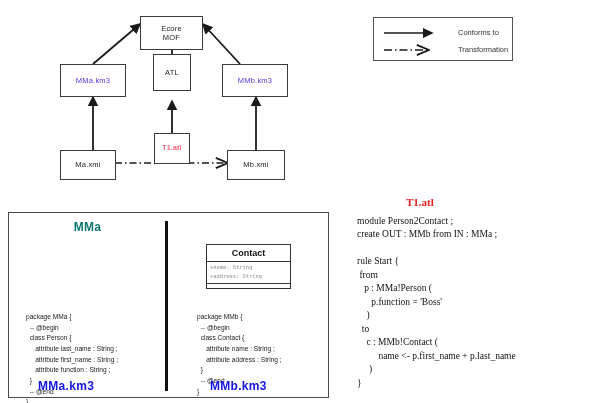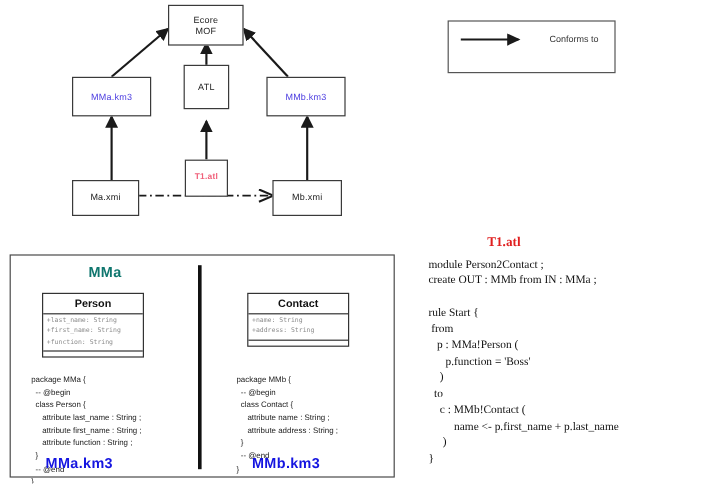--- a/index.html
+++ b/index.html
@@ -149,21 +149,21 @@
     <line x1="93" y1="150" x2="93" y2="97" stroke="#1a1a1a" stroke-width="1.8" marker-end="url(#solidHead)"></line>
     
     <line x1="172" y1="133" x2="172" y2="101" stroke="#1a1a1a" stroke-width="1.8" marker-end="url(#solidHead)"></line>
     
     <line x1="256" y1="150" x2="256" y2="97" stroke="#1a1a1a" stroke-width="1.8" marker-end="url(#solidHead)"></line>
 
      Mb.xmi  (dash-dot transformation) --&gt;
     <line x1="115" y1="163" x2="227" y2="163" stroke="#1a1a1a" stroke-width="1.6" stroke-dasharray="7 3 1.5 3" marker-end="url(#openHead)"></line>
   </svg>
 
-  <div class="abs node-box" style="left:140px; top:4px; width:63px; height:34px;">
+  <div class="abs node-box" style="left:140px; top:16px; width:63px; height:34px;">
     <span class="node-label">Ecore</span>
     <span class="node-label">MOF</span>
   </div>
 
   <div class="abs node-box" style="left:60px; top:64px; width:66px; height:33px;">
     <span class="node-label blue">MMa.km3</span>
   </div>
 
   <div class="abs node-box" style="left:153px; top:54px; width:38px; height:37px;">
     <span class="node-label">ATL</span>
@@ -193,38 +193,42 @@
         <defs>
           <marker id="lgSolid" markerWidth="8" markerHeight="8" refX="5.5" refY="3" orient="auto">
             <path d="M0,0 L6.5,3 L0,6 z" fill="#1a1a1a"></path>
           </marker>
         </defs>
         <line x1="2" y1="7" x2="50" y2="7" stroke="#1a1a1a" stroke-width="1.7" marker-end="url(#lgSolid)"></line>
       </svg>
     </span>
     <span class="legend-text">Conforms to</span>
   </div>
+  <div class="legend-row">
+    <span class="legend-key">
+      <svg width="62" height="14">
+        <defs>
+          <marker id="lgOpen" markerWidth="9" markerHeight="9" refX="7.5" refY="3.6" orient="auto">
+            <path d="M0.5,0.4 L8,3.6 L0.5,6.8" fill="none" stroke="#1a1a1a" stroke-width="1.1"></path>
+          </marker>
+        </defs>
+        <line x1="2" y1="7" x2="46" y2="7" stroke="#1a1a1a" stroke-width="1.6" stroke-dasharray="8 3 1.5 3" marker-end="url(#lgOpen)"></line>
+      </svg>
+    </span>
+    <span class="legend-text">Transformation</span>
+  </div>
 </div>
 
 <div class="abs mm-frame" style="left:8px; top:212px; width:321px; height:186px;">
 
   <div class="mm-divider" style="left:156px;"></div>
 
   <div class="mm-col" style="width:157px; height:100%;">
     <div class="mm-title abs" style="left:0; top:7px; width:157px;">MMa</div>
 
-    <div class="uml abs" style="left:26px; top:31px; width:85px;">
-      <div class="uml-name">Person</div>
-      <div class="uml-attrs">
-        <div class="uml-attr">+last_name: String</div>
-        <div class="uml-attr">+first_name: String</div>
-        <div class="uml-attr">+function: String</div>
-      </div>
-      <div class="uml-ops"></div>
-    </div>
 
     <pre class="km3 abs" style="left:17px; top:99px; margin:0;">package MMa {
   -- @begin
   class Person {
      attribute last_name : String ;
      attribute first_name : String ;
      attribute function : String ;
   }
   -- @end
 }</pre>

